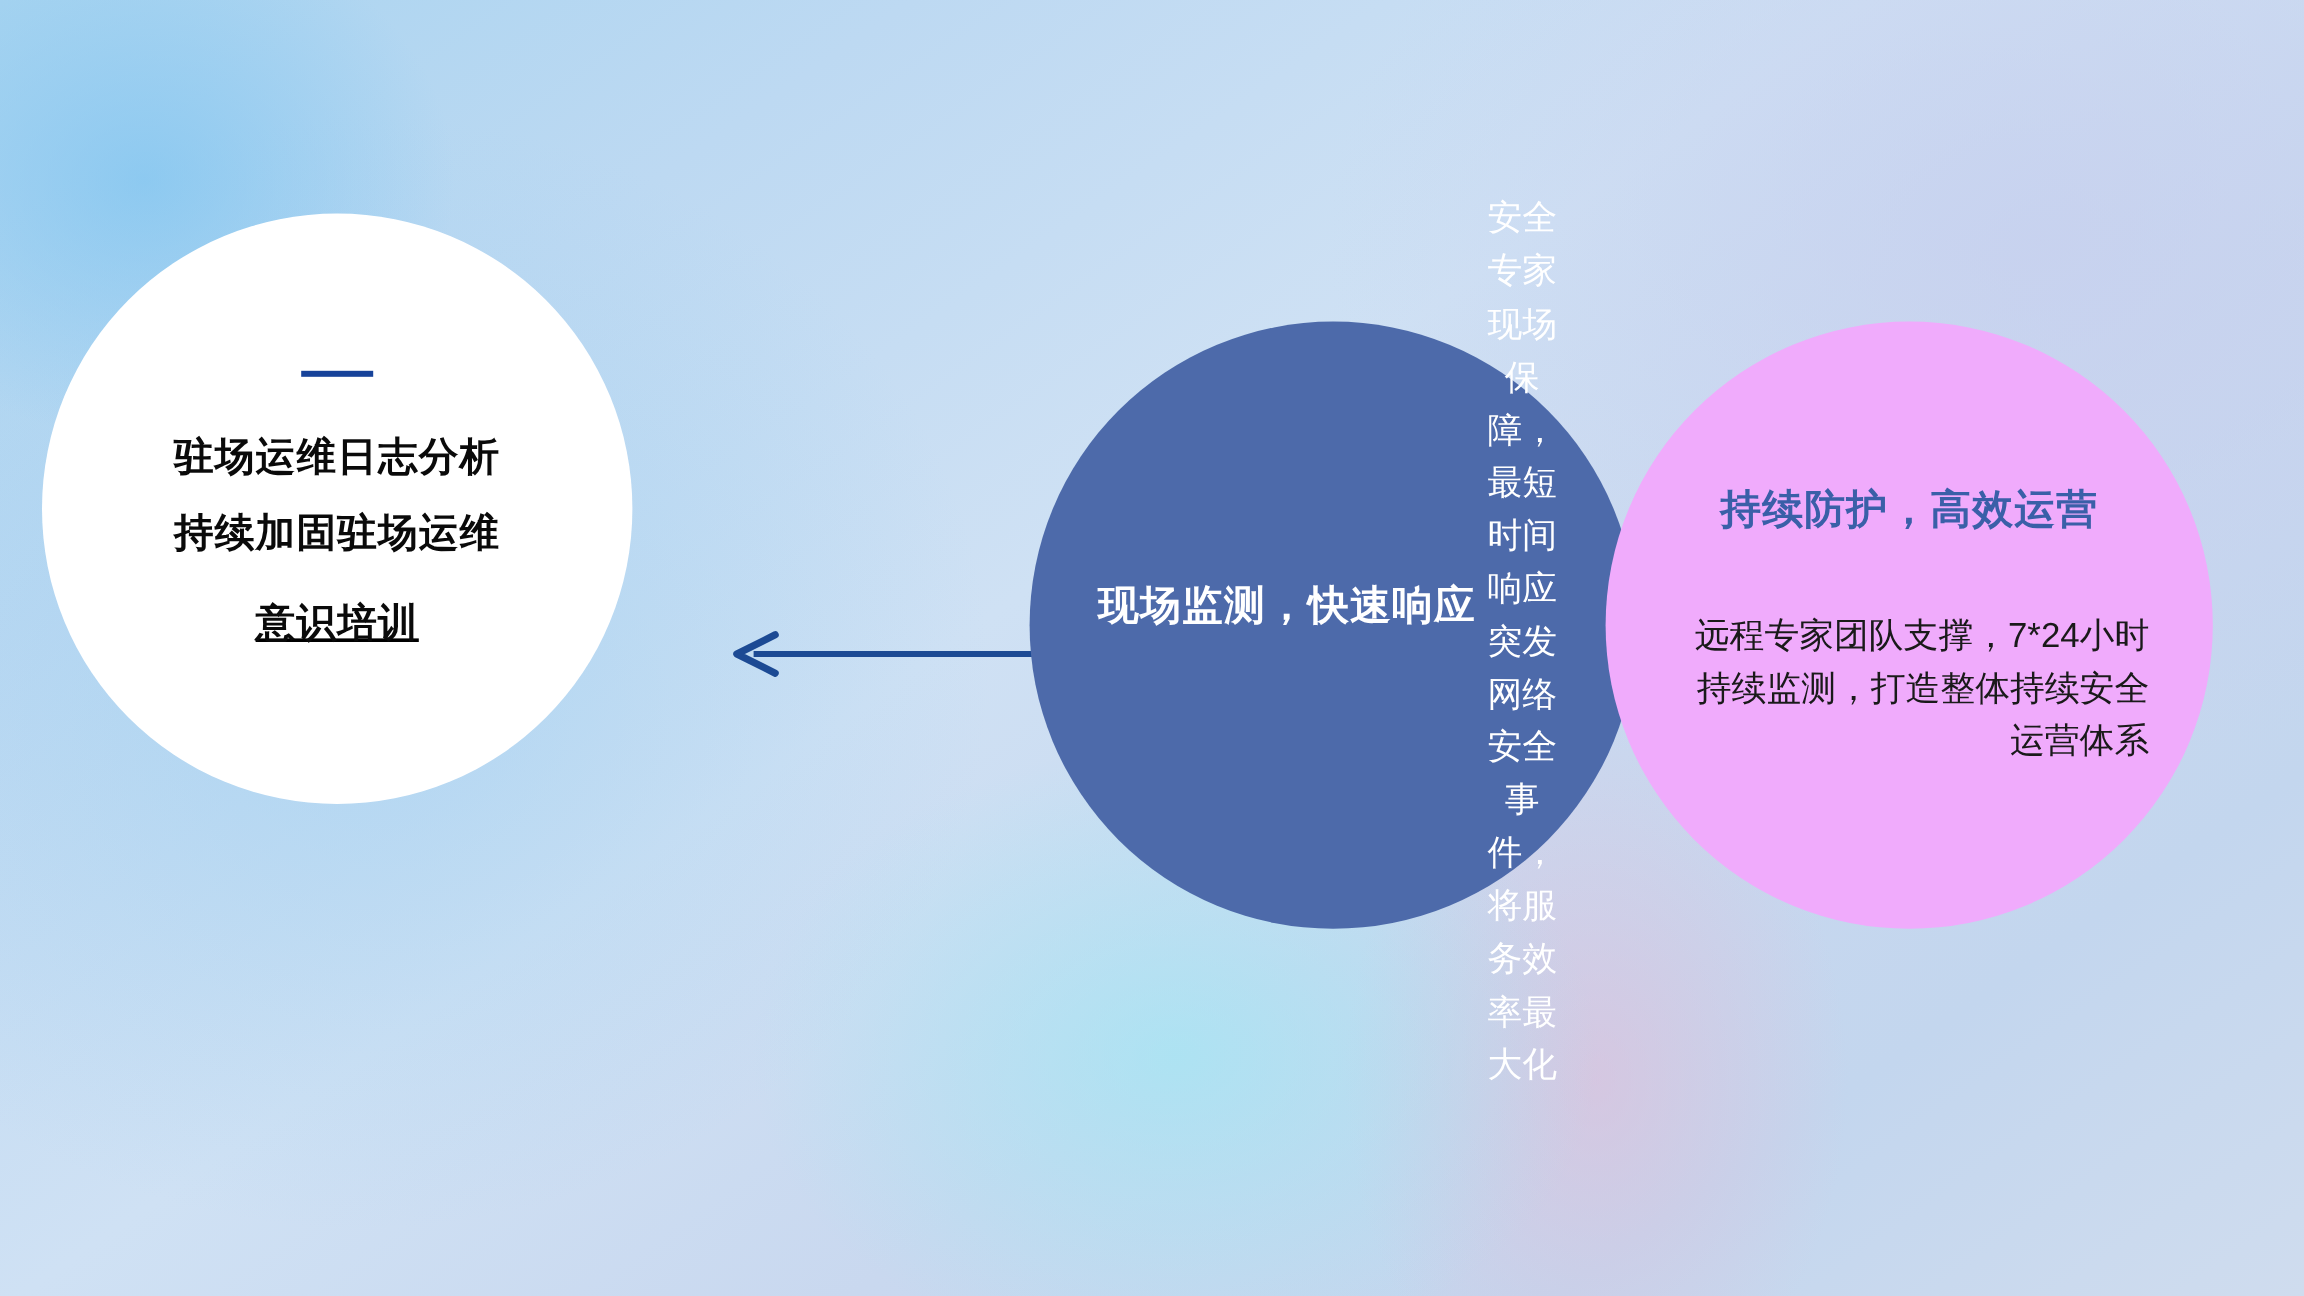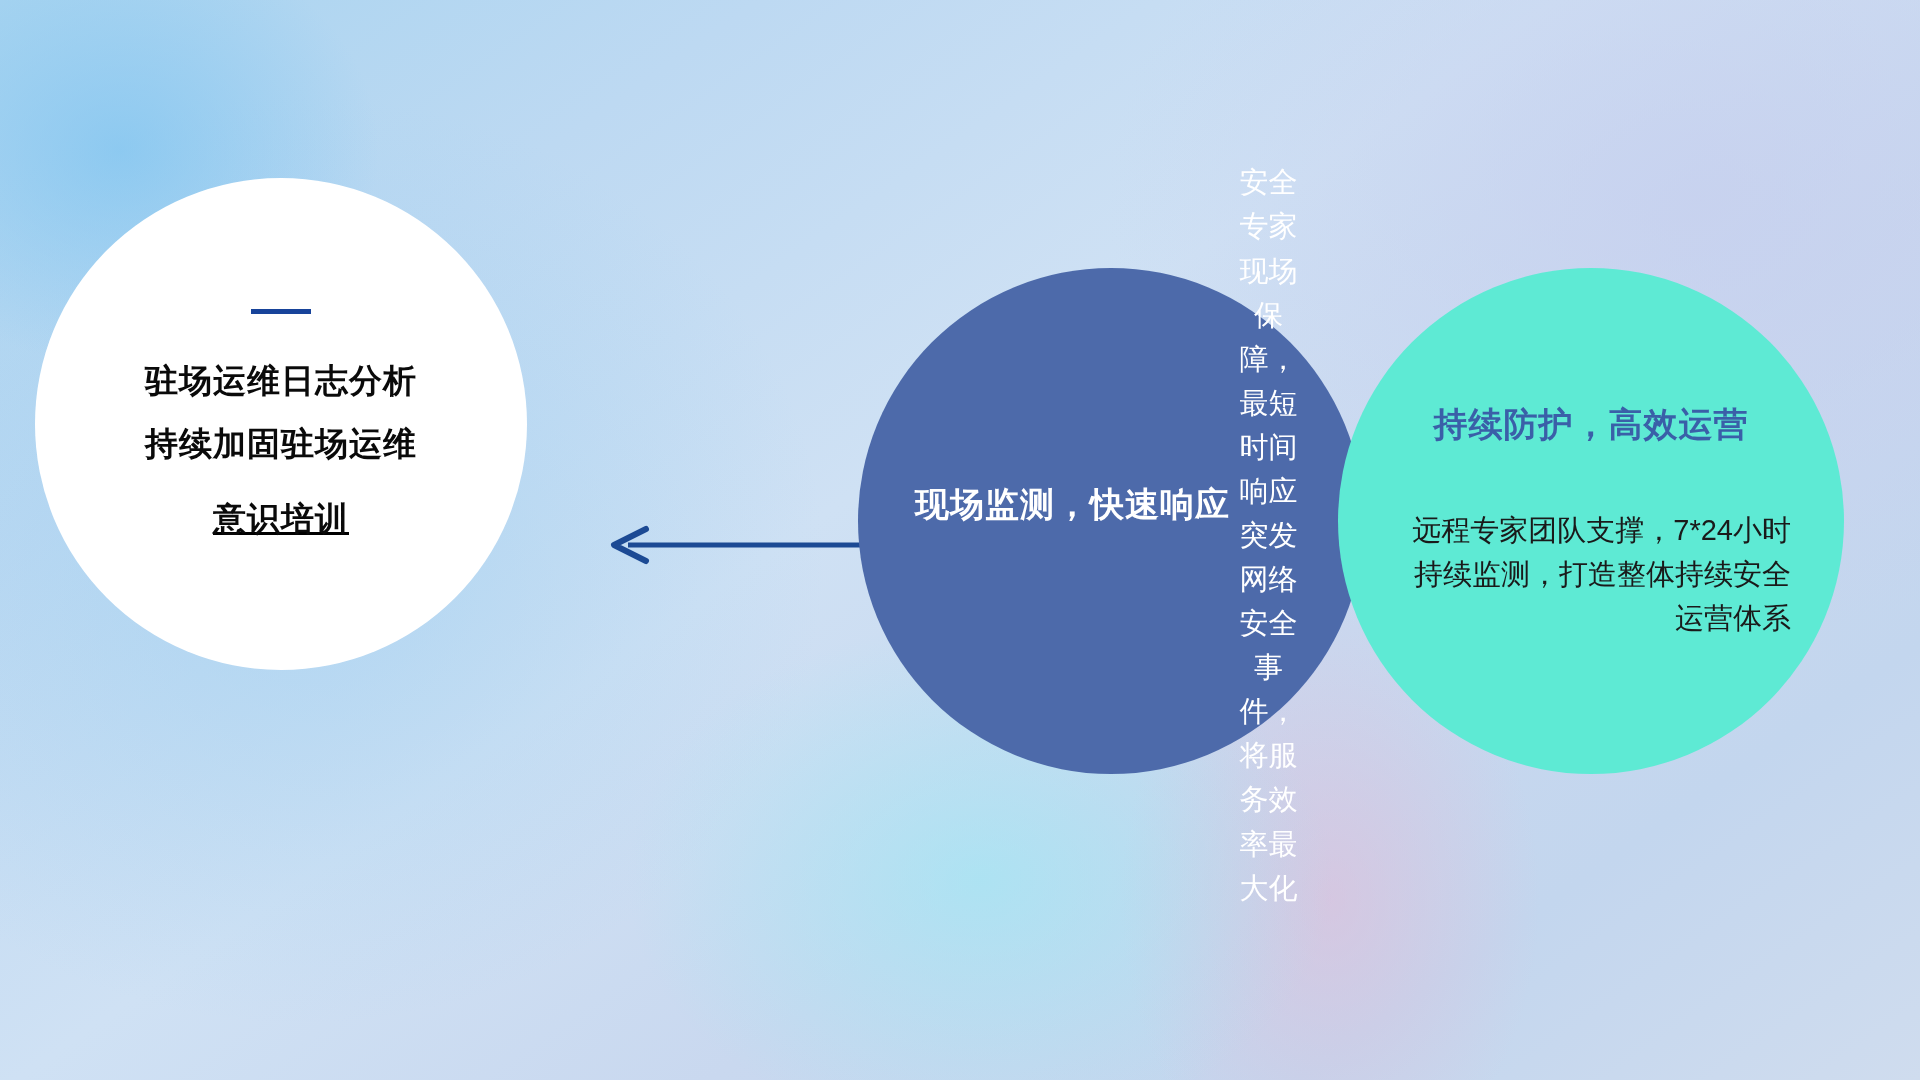--- a/index.html
+++ b/index.html
@@ -44,21 +44,21 @@
     font-size:34px; font-weight:bold; color:#ffffff; letter-spacing:1px;
     white-space:nowrap; margin-bottom:60px;
   }
   #blue-body {
     font-size:29px; color:#ffffff; line-height:1.52; width:330px; text-align:center;
   }
 
   
   #right-circle {
     left:1338px; top:268px; width:506px; height:506px;
-    background:#5eead4;
+    background:#f0abfc;
     z-index:5;
   }
   #right-inner { width:420px; display:flex; flex-direction:column; align-items:center; }
   #right-heading {
     font-size:34px; font-weight:bold; color:#3a5fa8; letter-spacing:1px;
     white-space:nowrap; margin-bottom:60px;
   }
   #right-body {
     font-size:29px; color:#1a1a1a; line-height:1.52; width:400px; text-align:right;
   }

